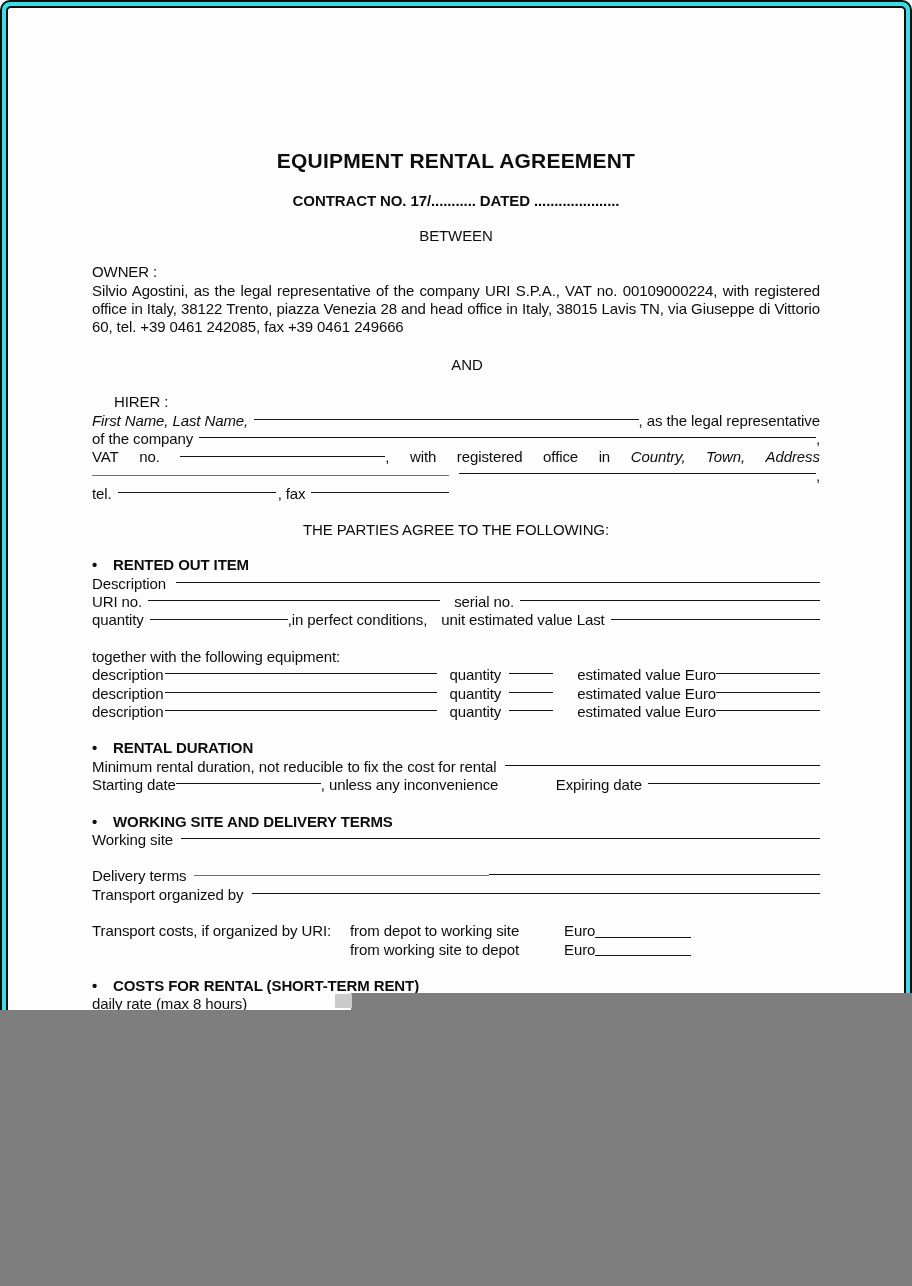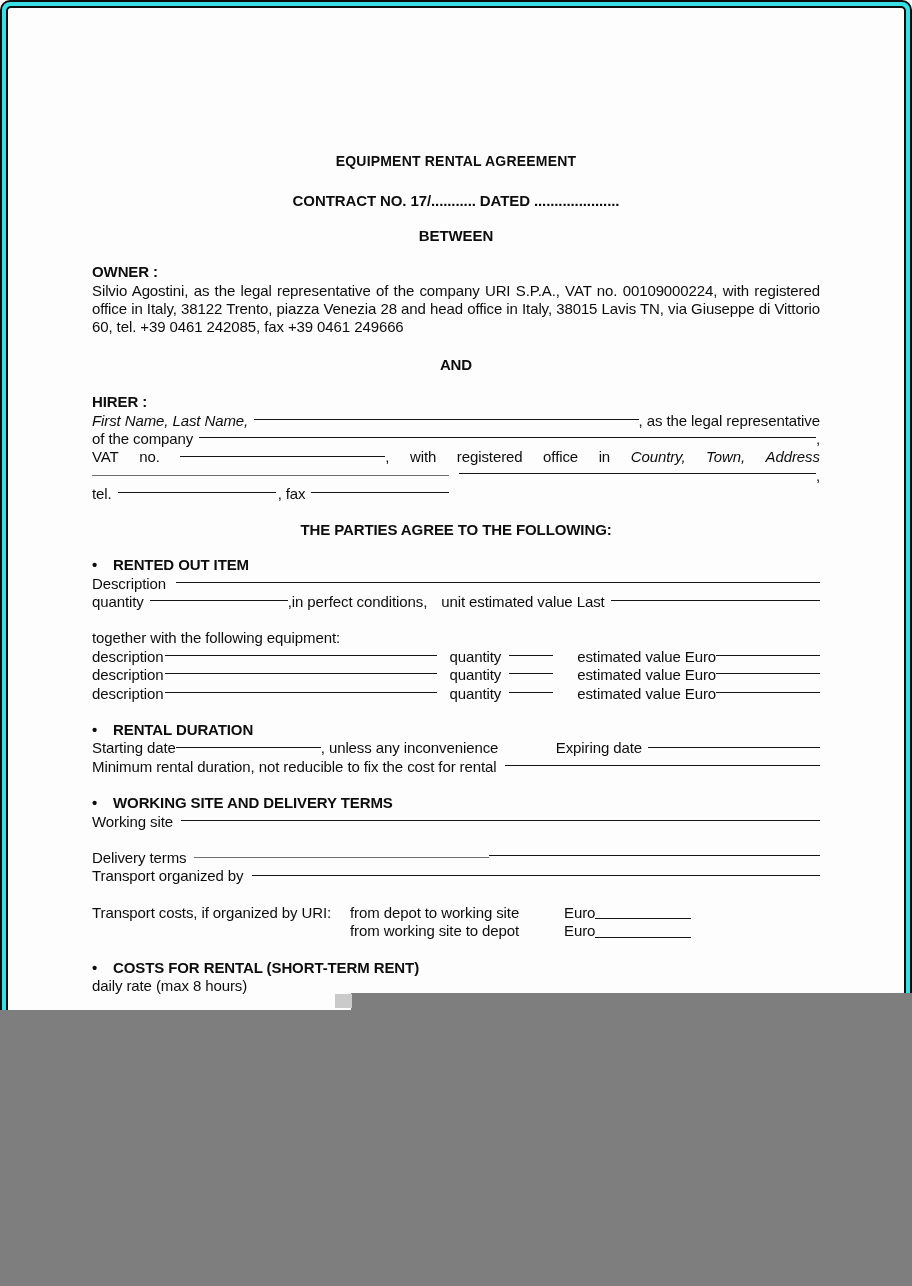--- a/index.html
+++ b/index.html
@@ -22,26 +22,26 @@
     border:2px solid var(--frame-line,#0d0d0d);
     border-radius:5px;
     background:var(--page-bg,#fdfdfd);
   }
   
   .content{
     position:absolute;left:92px;right:92px;top:0;
     font-size:15px;line-height:18.4px;letter-spacing:-0.1px;
   }
   .center{text-align:center;}
-  .b{font-weight:bold;}
+  .b{font-weight:normal;}
   .it{font-style:italic;}
   .jst{text-align:justify;}
-  .doc-title{margin-top:152px;font-size:14px;font-weight:bold;letter-spacing:.2px;}
+  .doc-title{margin-top:152px;font-size:21px;font-weight:bold;letter-spacing:.2px;}
   .contract-line{margin-top:22px;font-weight:bold;}
-  .mt16{margin-top:16px;} .mt17{margin-top:17px;} .mt18{margin-top:18px;} .mt19{margin-top:19px;}
+  .mt16{margin-top:16px;} .mt17{margin-top:17px;} .mt18{margin-top:18px;} .mt19{margin-top:19px;margin-left:22px;}
   
   .row{display:flex;align-items:center;}
   .bl{border-bottom:1.5px solid #141414;margin-bottom:3px;height:0;}
   .grow{flex:1 1 auto;}
   .spread{justify-content:space-between;}
   .blank-gray{border-color:#6f6f6f;}
   .raised{margin-bottom:5px;}
   .low{margin-bottom:2px;}
   .bullet-head{display:flex;align-items:baseline;font-weight:bold;}
   .bullet-head .bullet{width:21px;}
@@ -125,20 +125,26 @@
 
   <div class="bullet-head mt17">
     <span class="bullet">•</span>
     <span>RENTED OUT ITEM</span>
   </div>
   <div class="row">
     <span>Description</span>
     <span class="bl grow ml10"></span>
   </div>
   <div class="row">
+    <span>URI no.</span>
+    <span class="bl w292 ml6"></span>
+    <span class="ml14">serial no.</span>
+    <span class="bl grow ml6"></span>
+  </div>
+  <div class="row">
     <span>quantity</span>
     <span class="bl w138 ml6"></span>
     <span>,in perfect conditions,</span>
     <span class="ml14">unit estimated value Last</span>
     <span class="bl grow ml6"></span>
   </div>
 
   <div class="mt18">together with the following equipment:</div>
   <div class="row">
     <span>description</span>
@@ -163,30 +169,30 @@
     <span class="bl eq-qty"></span>
     <span class="eq-val-lbl">estimated value Euro</span>
     <span class="bl grow"></span>
   </div>
 
   <div class="bullet-head mt18">
     <span class="bullet">•</span>
     <span>RENTAL DURATION</span>
   </div>
   <div class="row">
+    <span>Minimum rental duration, not reducible to fix the cost for rental</span>
+    <span class="bl grow ml8"></span>
+  </div>
+  <div class="row">
     <span>Starting date</span>
     <span class="bl w145"></span>
     <span>, unless any inconvenience</span>
     <span class="grow"></span>
     <span>Expiring date</span>
     <span class="bl w172 ml6"></span>
-  </div>
-  <div class="row">
-    <span>Minimum rental duration, not reducible to fix the cost for rental</span>
-    <span class="bl grow ml8"></span>
   </div>
 
   <div class="bullet-head mt18">
     <span class="bullet">•</span>
     <span>WORKING SITE AND DELIVERY TERMS</span>
   </div>
   <div class="row">
     <span>Working site</span>
     <span class="bl grow ml8"></span>
   </div>

